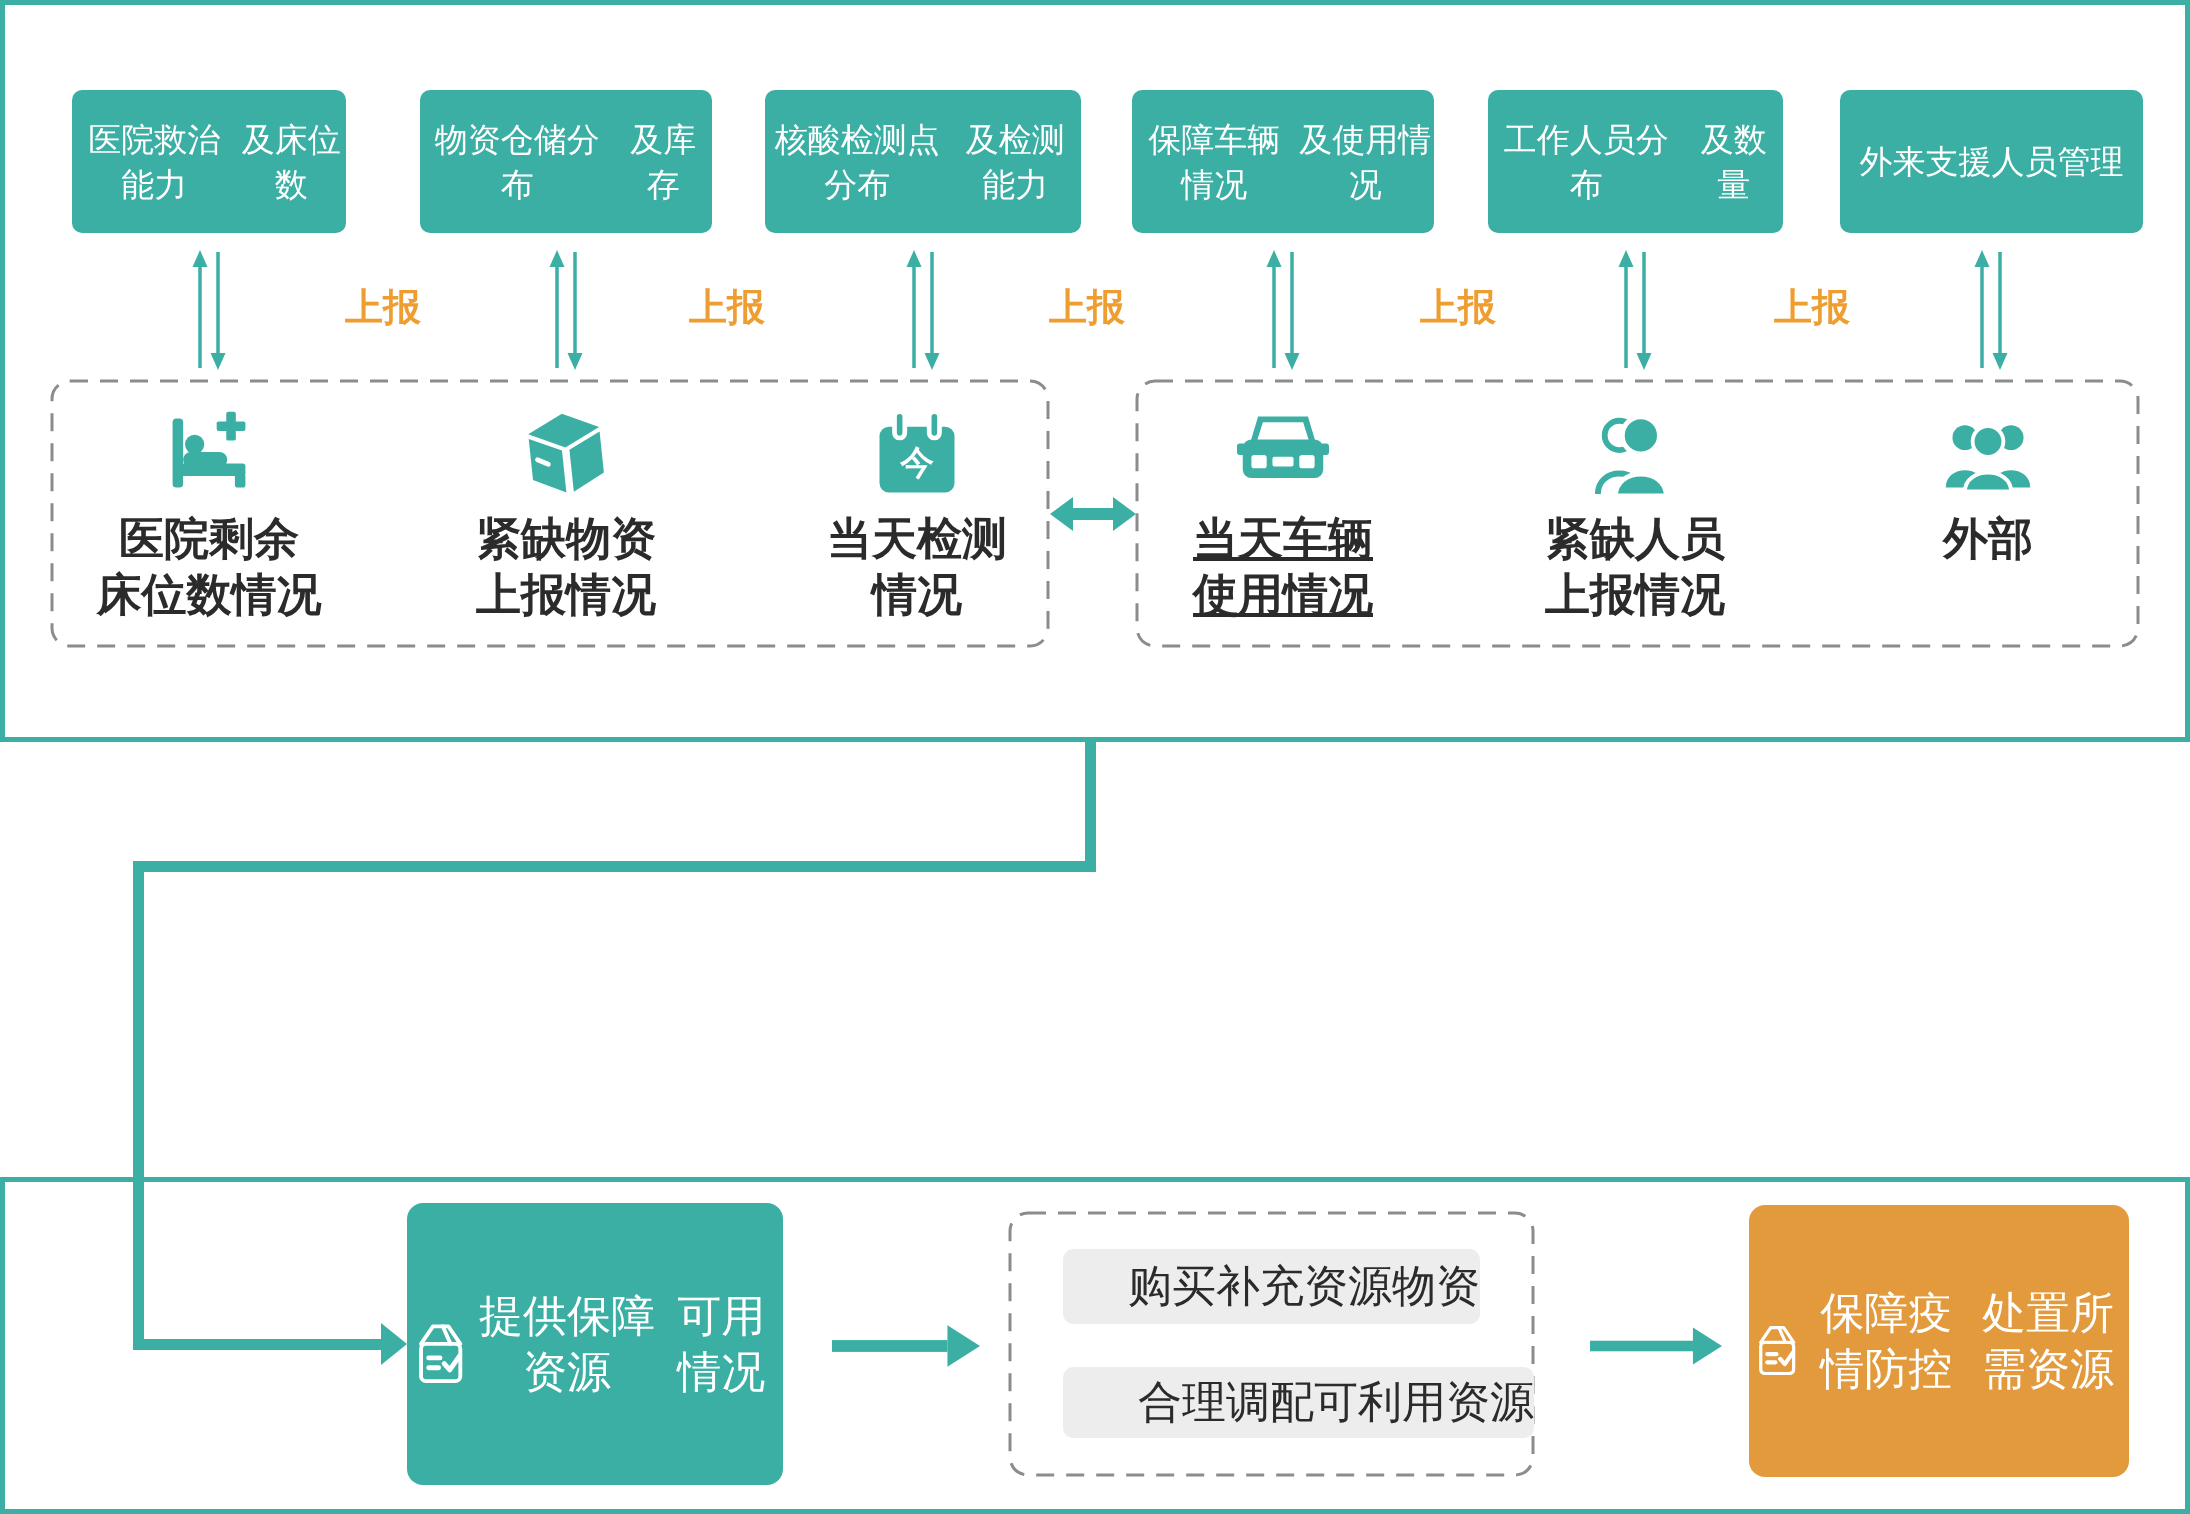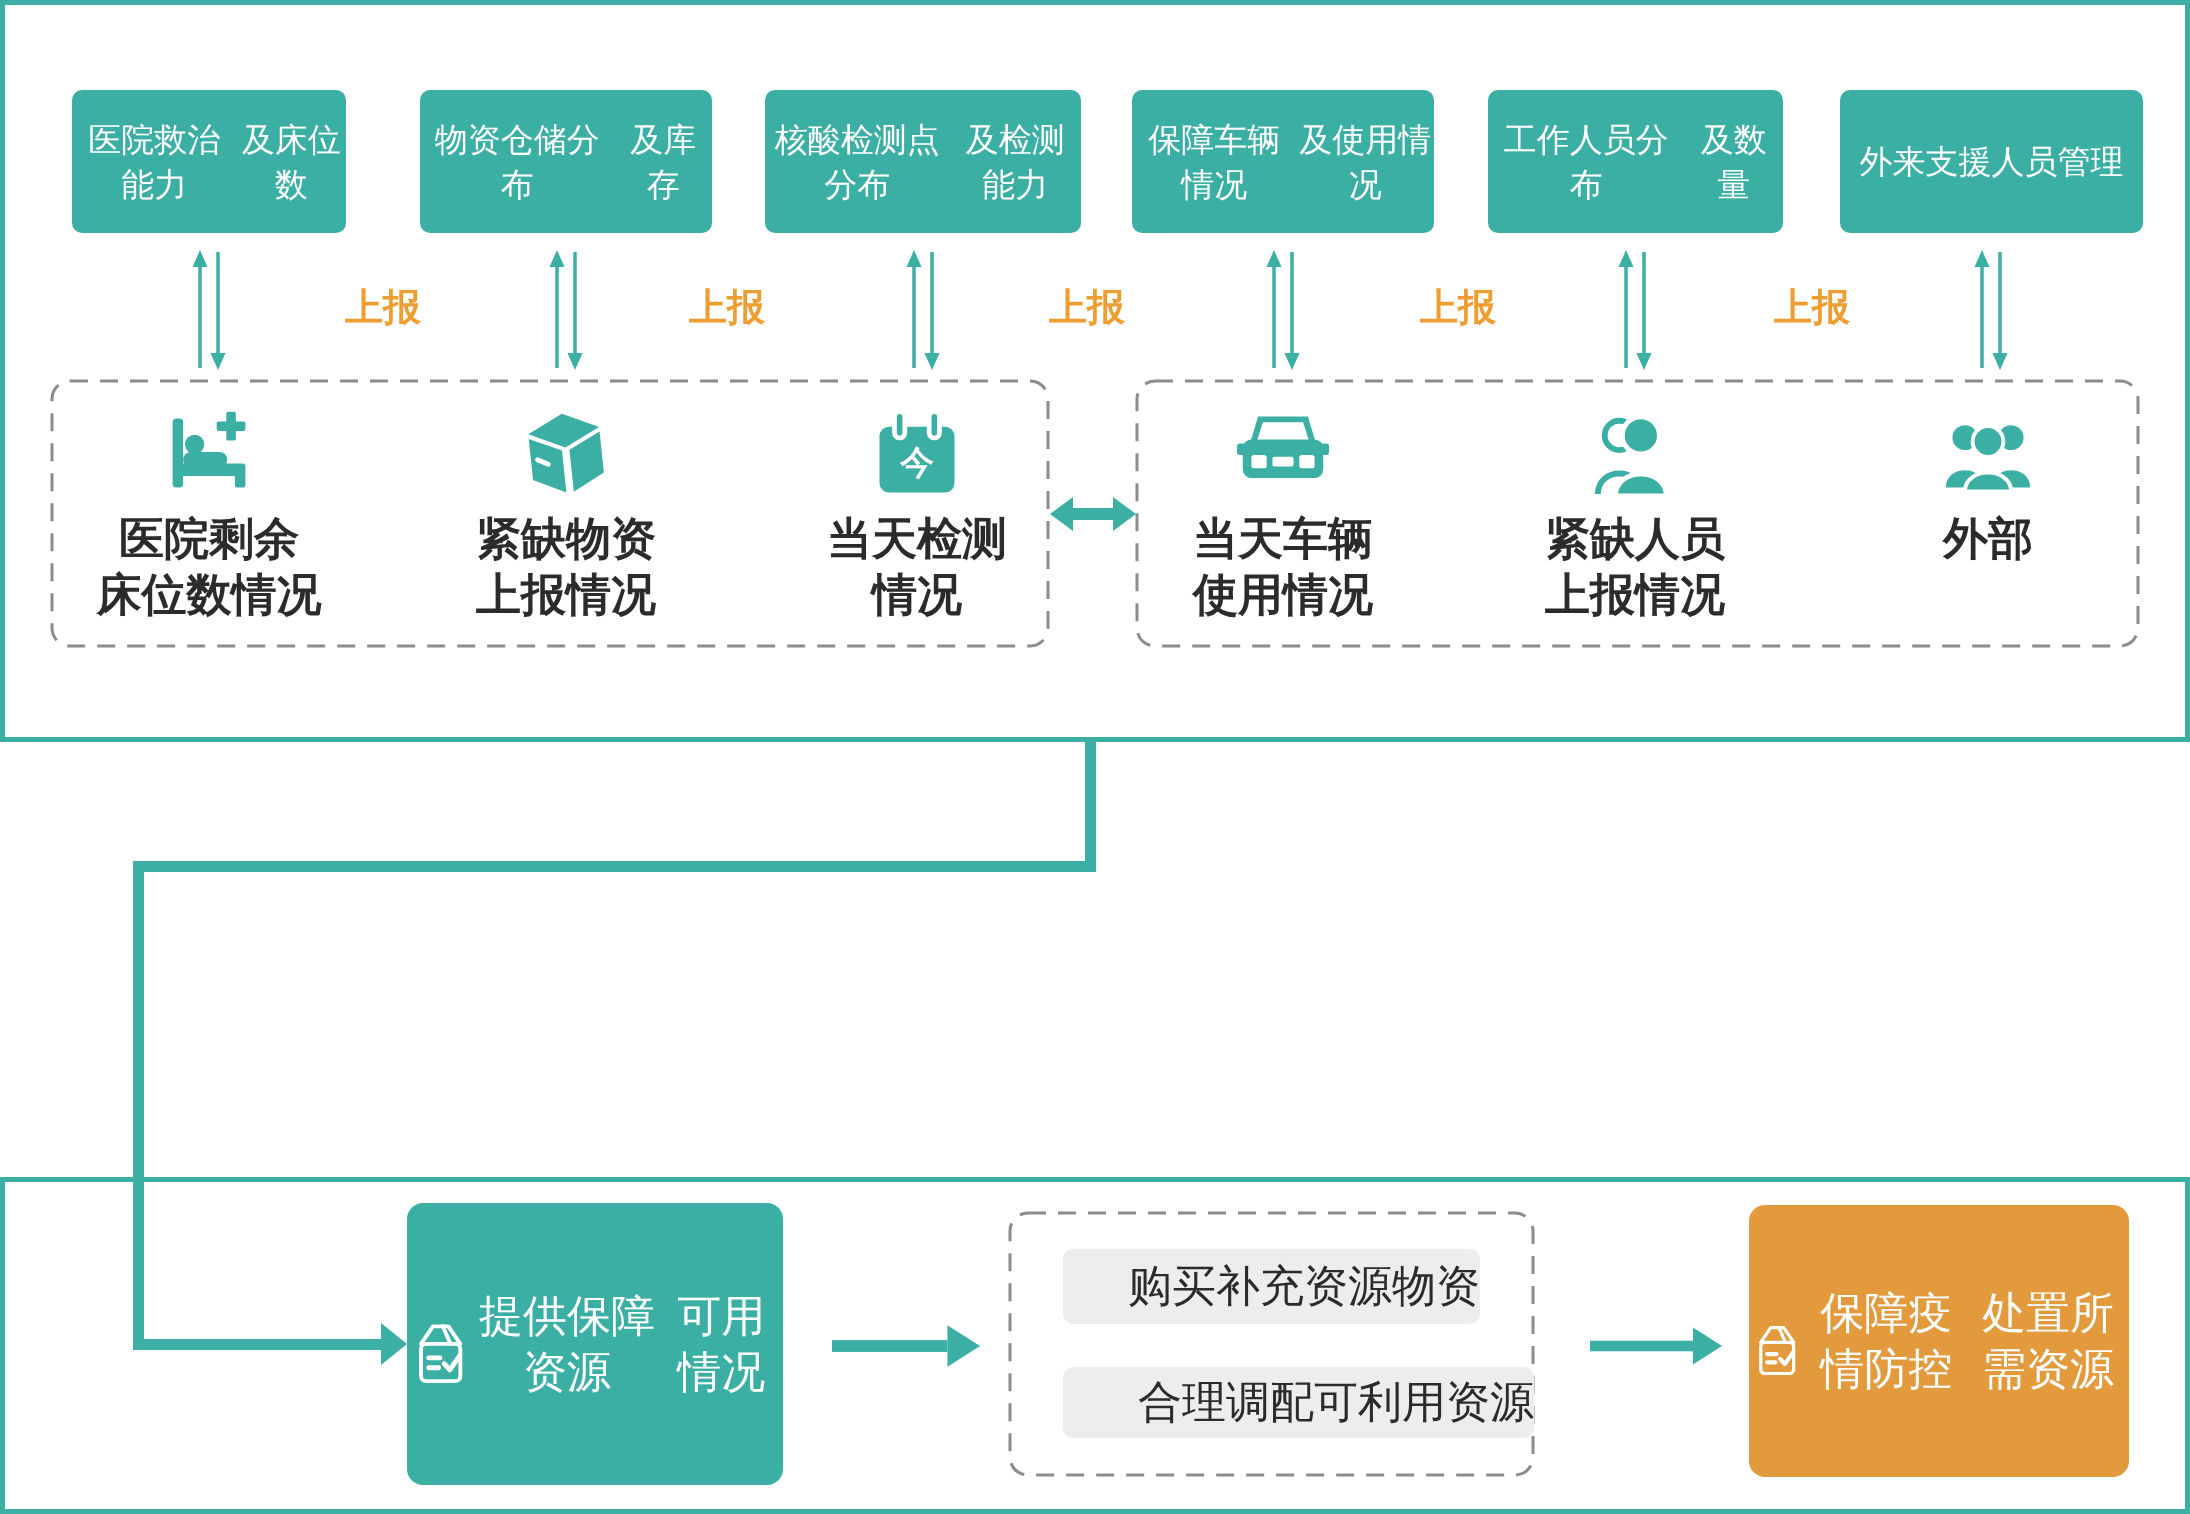--- a/index.html
+++ b/index.html
@@ -181,21 +181,21 @@
         </svg>
     </div>
     <div class="sum-line">当天检测</div>
     <div class="sum-line">情况</div>
   </div>
 
   <svg class="dbl-arrow" width="86" height="40" viewBox="0 0 86 40">
       <polygon points="0,20 23,3 23,14 63,14 63,3 86,20 63,37 63,26 23,26 23,37"></polygon>
     </svg>
 
-  <div class="sum-item" style="left:1133px;">
+  <div class="sum-item" style="left:1133px;text-decoration:underline;">
     <div class="sum-icon">
       <svg width="92" height="86" viewBox="0 0 96 88" fill="currentColor">
           <path d="M22 6 h52 l9 30 h-70 Z"></path>
           <path d="M27 12 h42 l6 19 h-54 Z" fill="#fff"></path>
           <rect x="6" y="30" width="84" height="40" rx="9"></rect>
           <rect x="0" y="34" width="9" height="12" rx="3"></rect>
           <rect x="87" y="34" width="9" height="12" rx="3"></rect>
           <rect x="15" y="46" width="16" height="14" rx="3" fill="#fff"></rect>
           <rect x="65" y="46" width="16" height="14" rx="3" fill="#fff"></rect>
           <rect x="37" y="48" width="22" height="10" rx="2" fill="#fff"></rect>

